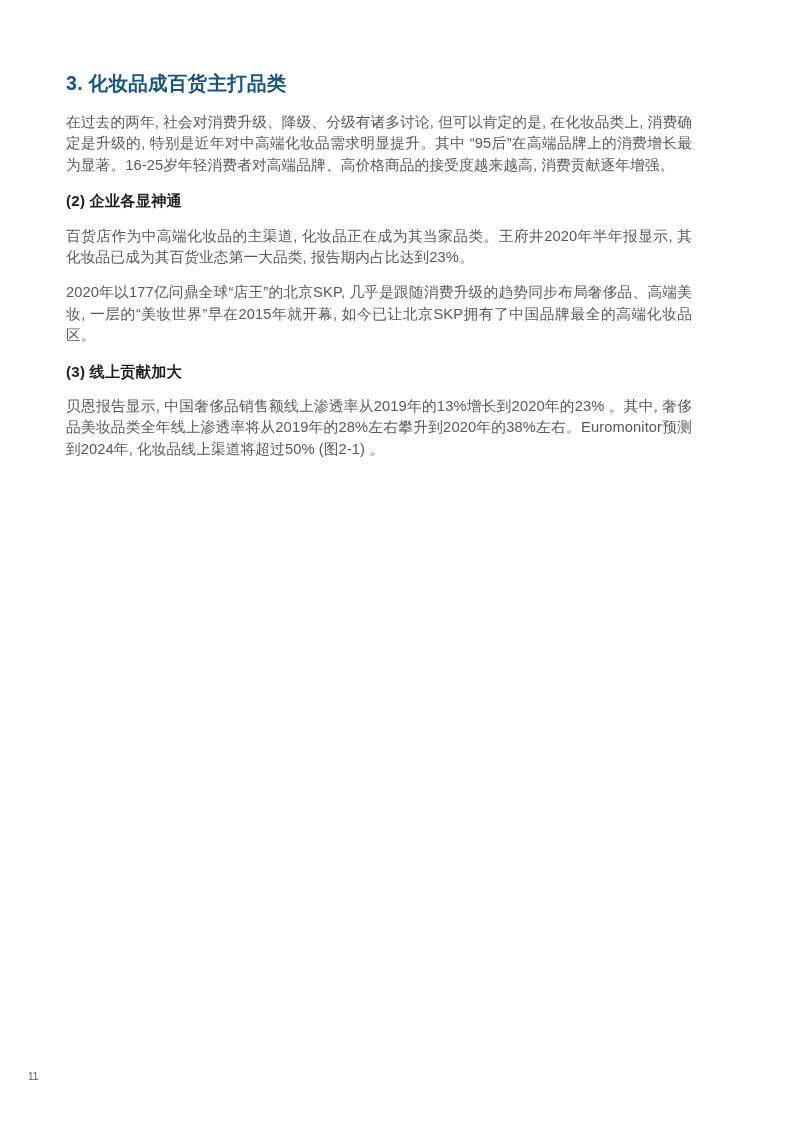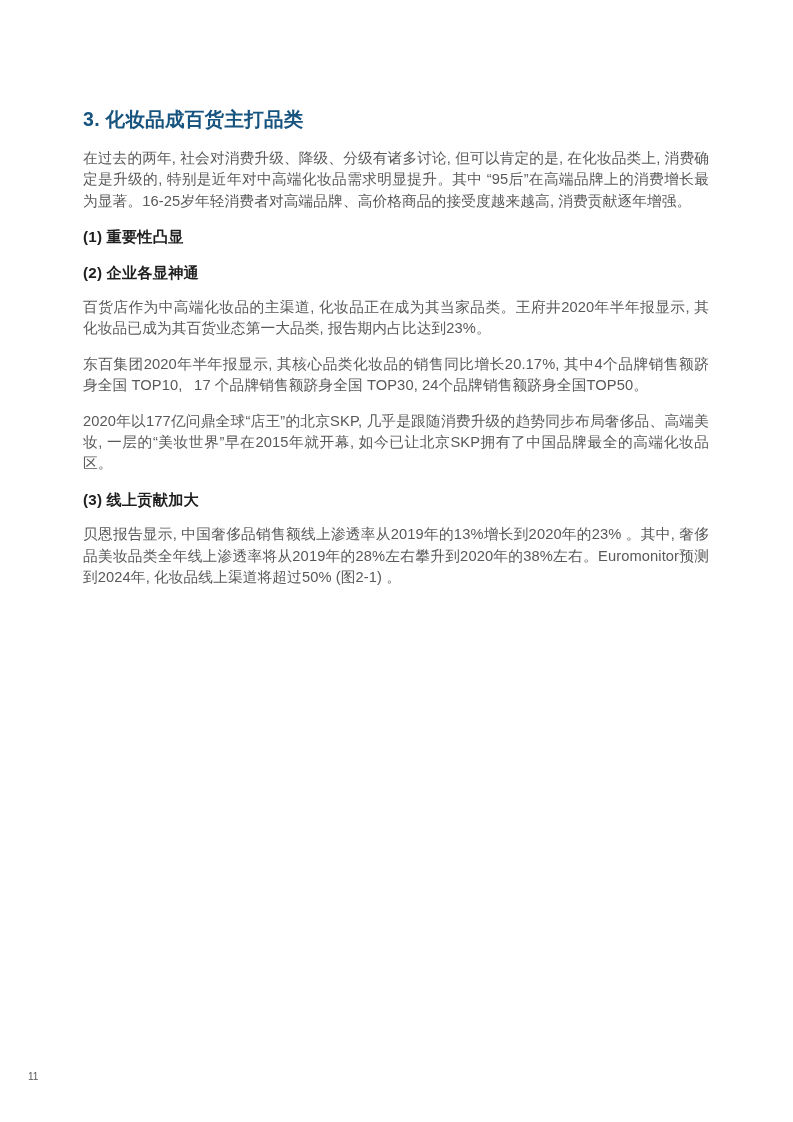--- a/index.html
+++ b/index.html
@@ -12,23 +12,23 @@
     position: relative;
     width: 793px;
     height: 1122px;
     background: #ffffff;
     overflow: hidden;
     font-family: "Liberation Sans", sans-serif;
   }
   .content {
     position: absolute;
     top: 0;
-    left: 83px;
+    left: 66px;
     width: 642px;
-    padding-top: 106px;
+    padding-top: 70px;
   }
   .doc-title {
     margin: 0 0 16px 0;
     font-size: 19.5px;
     line-height: 26px;
     font-weight: bold;
     color: #16537e;
     letter-spacing: 0.3px;
   }
   .sub-heading {
@@ -58,29 +58,27 @@
 </style>
 </head>
 <body>
 
 <div class="page">
   <div class="content">
     <h1 class="doc-title">3. 化妆品成百货主打品类</h1>
 
     <p class="para">在过去的两年, 社会对消费升级、降级、分级有诸多讨论, 但可以肯定的是, 在化妆品类上, 消费确定是升级的, 特别是近年对中高端化妆品需求明显提升。其中 “95后”在高端品牌上的消费增长最为显著。16-25岁年轻消费者对高端品牌、高价格商品的接受度越来越高, 消费贡献逐年增强。</p>
 
-    <h2 class="sub-heading">(1) 重要性凸显</h2>
 
 
 
     <h2 class="sub-heading">(2) 企业各显神通</h2>
 
     <p class="para">百货店作为中高端化妆品的主渠道, 化妆品正在成为其当家品类。王府井2020年半年报显示, 其化妆品已成为其百货业态第一大品类, 报告期内占比达到23%。</p>
 
-    <p class="para">东百集团2020年半年报显示, 其核心品类化妆品的销售同比增长20.17%, 其中4个品牌销售额跻身全国 TOP10,  17 个品牌销售额跻身全国 TOP30, 24个品牌销售额跻身全国TOP50。</p>
 
     <p class="para">2020年以177亿问鼎全球“店王”的北京SKP, 几乎是跟随消费升级的趋势同步布局奢侈品、高端美妆, 一层的“美妆世界”早在2015年就开幕, 如今已让北京SKP拥有了中国品牌最全的高端化妆品区。</p>
 
 
     <h2 class="sub-heading">(3) 线上贡献加大</h2>
 
 
     <p class="para">贝恩报告显示, 中国奢侈品销售额线上渗透率从2019年的13%增长到2020年的23% 。其中, 奢侈品美妆品类全年线上渗透率将从2019年的28%左右攀升到2020年的38%左右。Euromonitor预测到2024年, 化妆品线上渠道将超过50% (图2-1) 。</p>
   </div>
 

